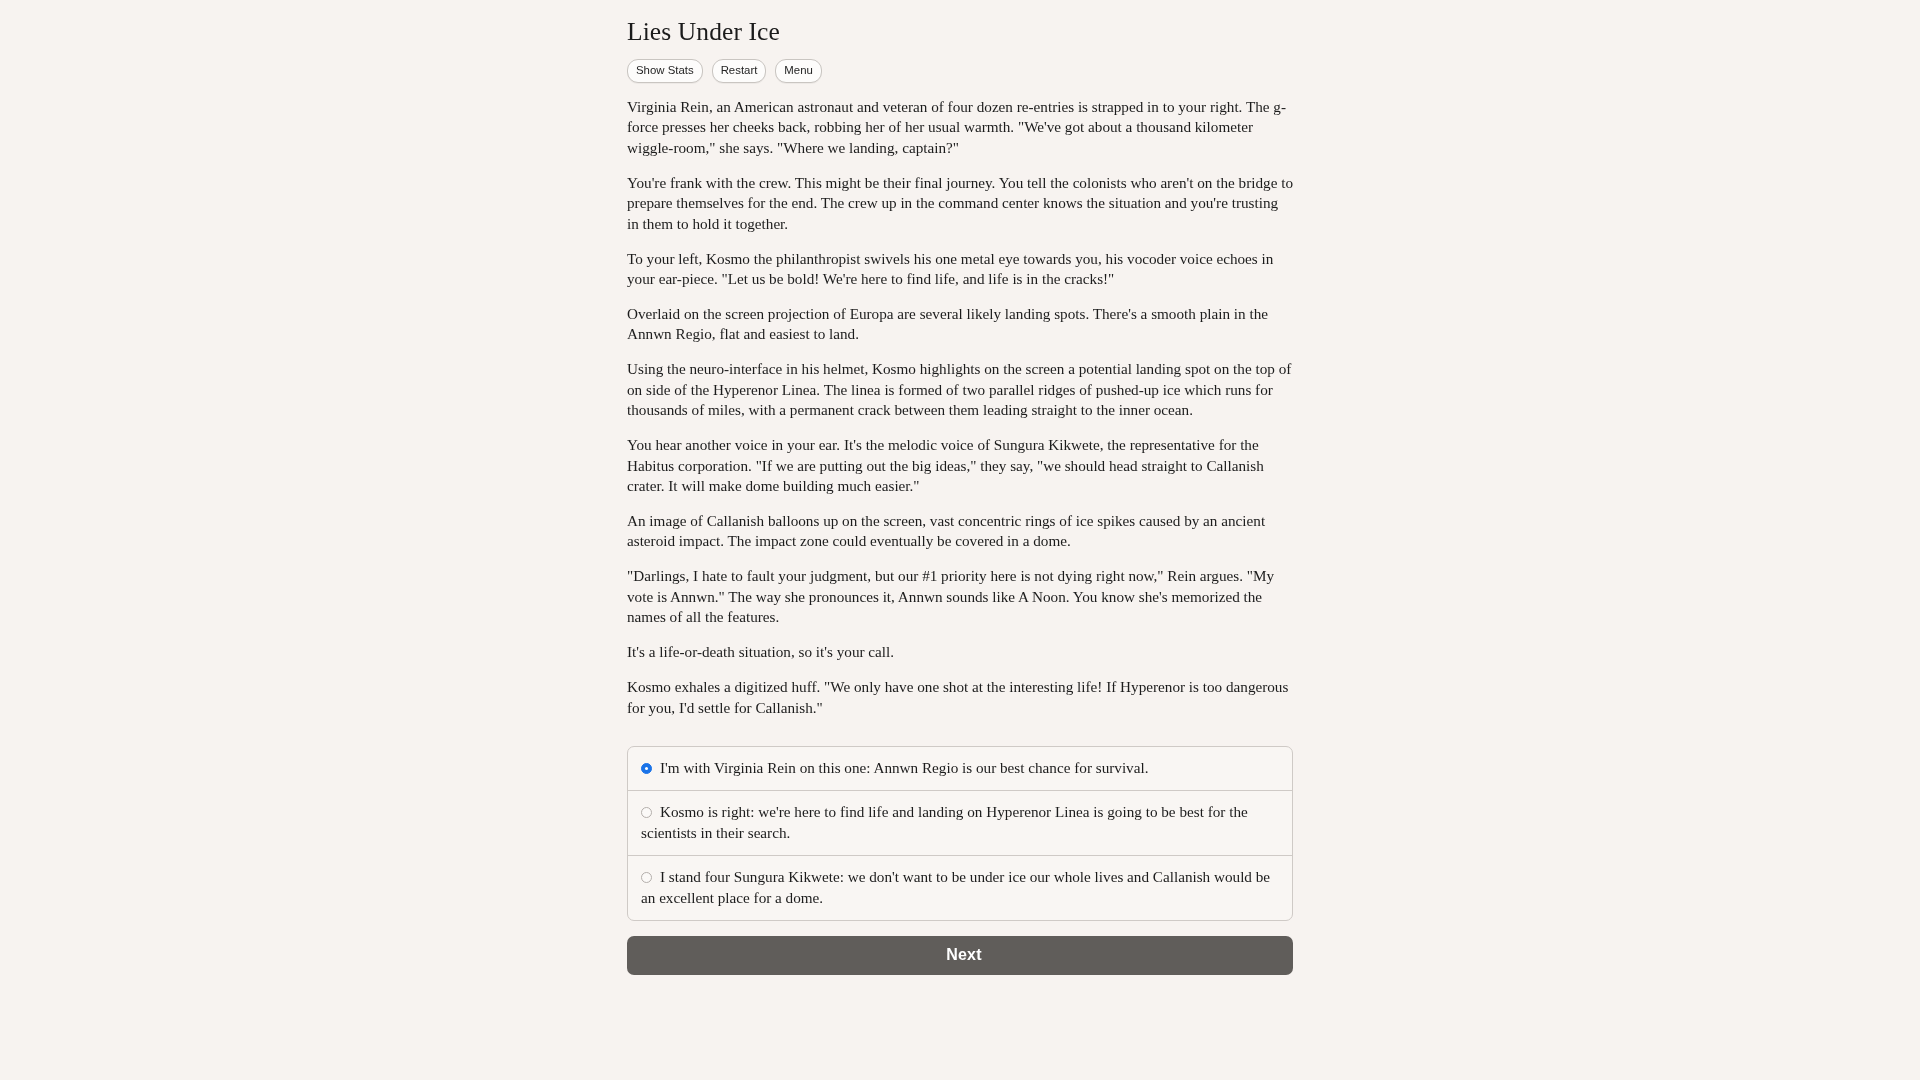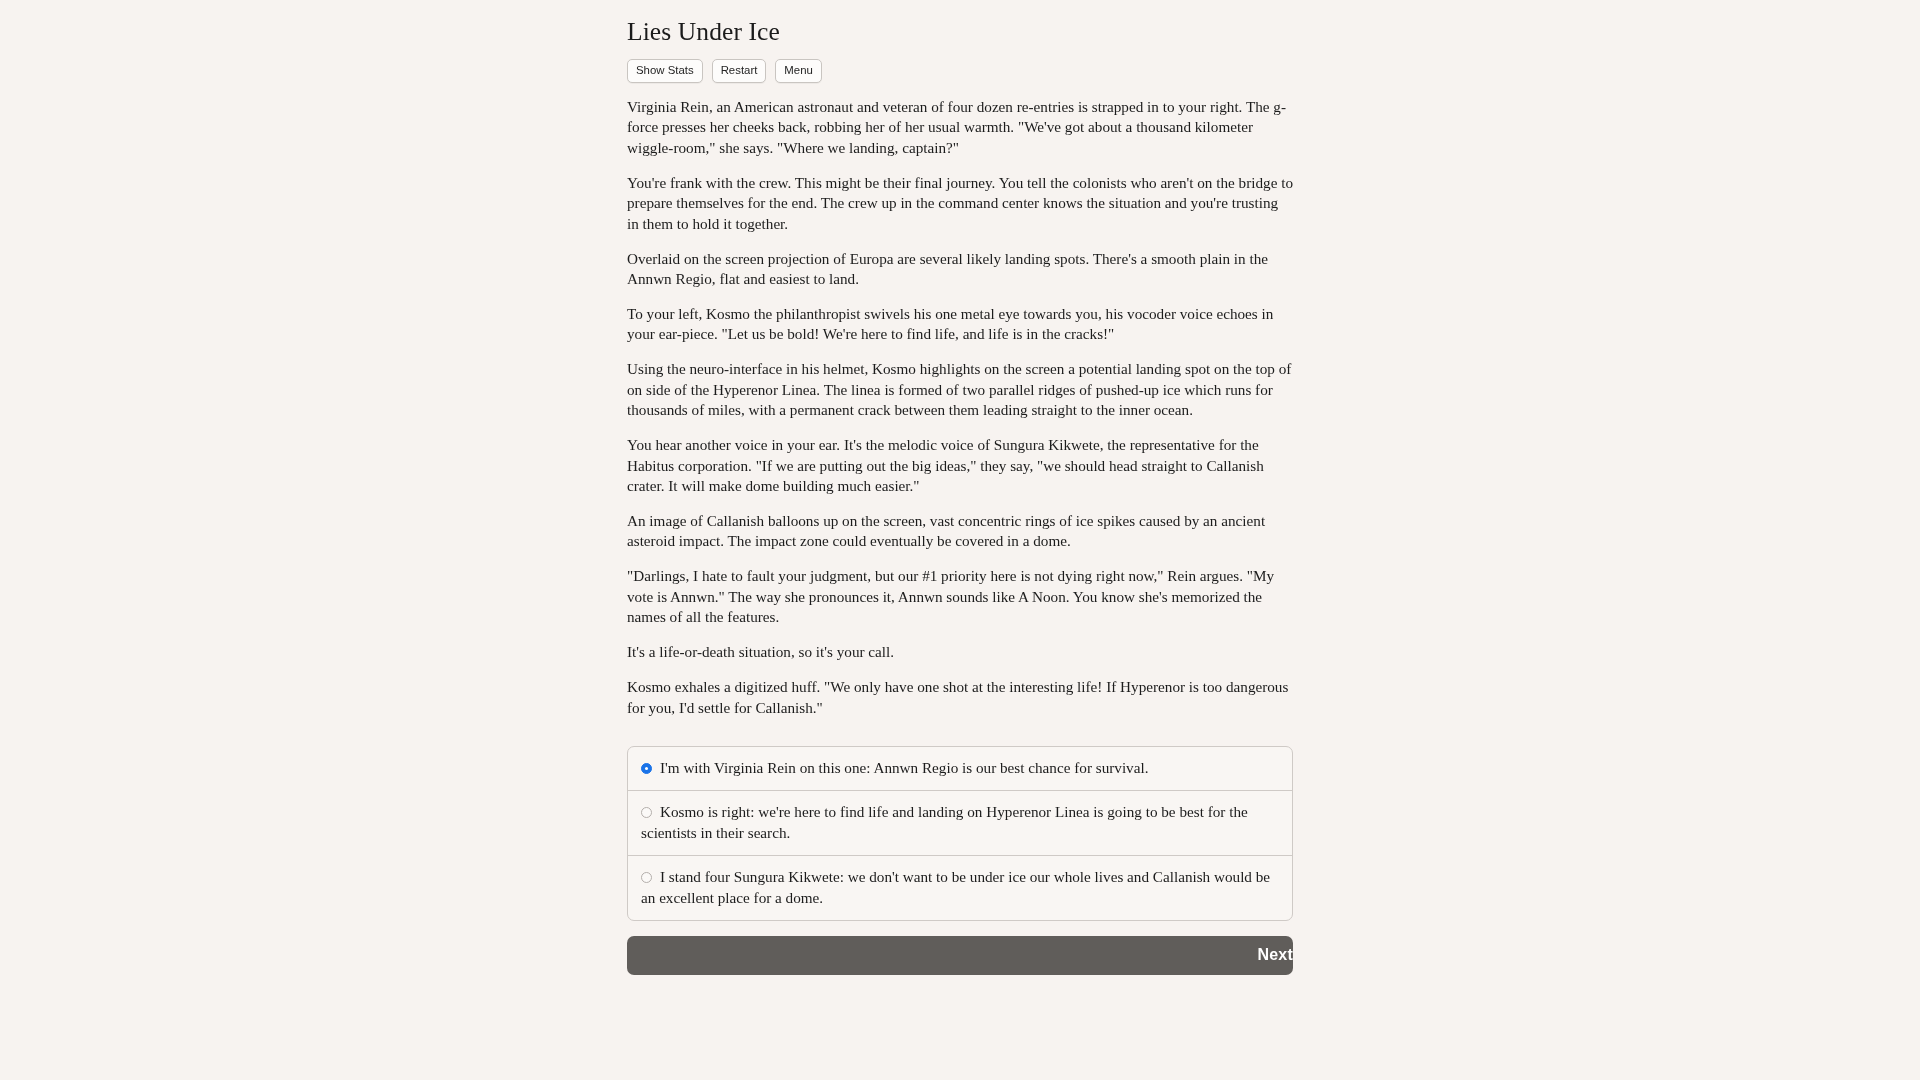--- a/index.html
+++ b/index.html
@@ -57,21 +57,21 @@
     align-items: center;
   }
 
   .tb-btn {
     font-family: "Liberation Sans", "DejaVu Sans", sans-serif;
     font-size: 11.4px;
     line-height: 1;
     color: #242424;
     background: #fdfcfb;
     border: 1px solid #c9c5c1;
-    border-radius: 5px;
+    border-radius: 11px;
     padding: 5px 8px 6px 8px;
     cursor: pointer;
     white-space: nowrap;
     box-shadow: 0 1px 0 rgba(0,0,0,0.04);
   }
 
   
   .story {
     padding-top: 14px;
   }
@@ -143,43 +143,43 @@
     background: #605d5a;
     color: #ffffff;
     border: none;
     border-radius: 7px;
     font-family: "Liberation Sans", "DejaVu Sans", sans-serif;
     font-size: 16px;
     font-weight: bold;
     letter-spacing: 0.2px;
     padding: 10px 0 11px 8px;
     cursor: pointer;
-    text-align: right;
+    text-align: center;
   }
 </style>
 </head>
 <body>
 
 <div id="page">
   <div id="main">
 
     <h1 class="game-title">Lies Under Ice</h1>
 
 
     <div class="toolbar">
       <button class="tb-btn">Show Stats</button>
       <button class="tb-btn">Restart</button>
       <button class="tb-btn">Menu</button>
     </div>
 
     <div class="story">
       <p>Virginia Rein, an American astronaut and veteran of four dozen re-entries is strapped in to your right. The g-force presses her cheeks back, robbing her of her usual warmth. "We've got about a thousand kilometer wiggle-room," she says. "Where we landing, captain?"</p>
       <p>You're frank with the crew. This might be their final journey. You tell the colonists who aren't on the bridge to prepare themselves for the end. The crew up in the command center knows the situation and you're trusting in them to hold it together.</p>
+      <p>To your left, Kosmo the philanthropist swivels his one metal eye towards you, his vocoder voice echoes in your ear-piece. "Let us be bold! We're here to find life, and life is in the cracks!"</p>
       <p>Overlaid on the screen projection of Europa are several likely landing spots. There's a smooth plain in the Annwn Regio, flat and easiest to land.</p>
-      <p>To your left, Kosmo the philanthropist swivels his one metal eye towards you, his vocoder voice echoes in your ear-piece. "Let us be bold! We're here to find life, and life is in the cracks!"</p>
       <p>Using the neuro-interface in his helmet, Kosmo highlights on the screen a potential landing spot on the top of on side of the Hyperenor Linea. The linea is formed of two parallel ridges of pushed-up ice which runs for thousands of miles, with a permanent crack between them leading straight to the inner ocean.</p>
       <p>You hear another voice in your ear. It's the melodic voice of Sungura Kikwete, the representative for the Habitus corporation. "If we are putting out the big ideas," they say, "we should head straight to Callanish crater. It will make dome building much easier."</p>
       <p>An image of Callanish balloons up on the screen, vast concentric rings of ice spikes caused by an ancient asteroid impact. The impact zone could eventually be covered in a dome.</p>
       <p>"Darlings, I hate to fault your judgment, but our #1 priority here is not dying right now," Rein argues. "My vote is Annwn." The way she pronounces it, Annwn sounds like A Noon. You know she's memorized the names of all the features.</p>
       <p>It's a life-or-death situation, so it's your call.</p>
       <p>Kosmo exhales a digitized huff. "We only have one shot at the interesting life! If Hyperenor is too dangerous for you, I'd settle for Callanish."</p>
     </div>
 
     <div class="choices">
 

